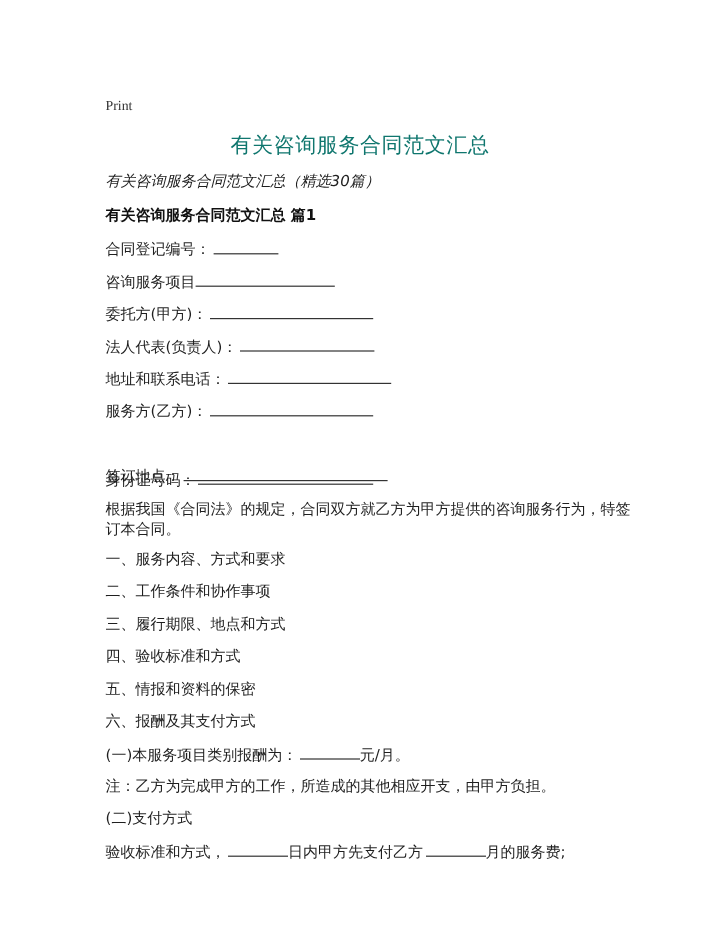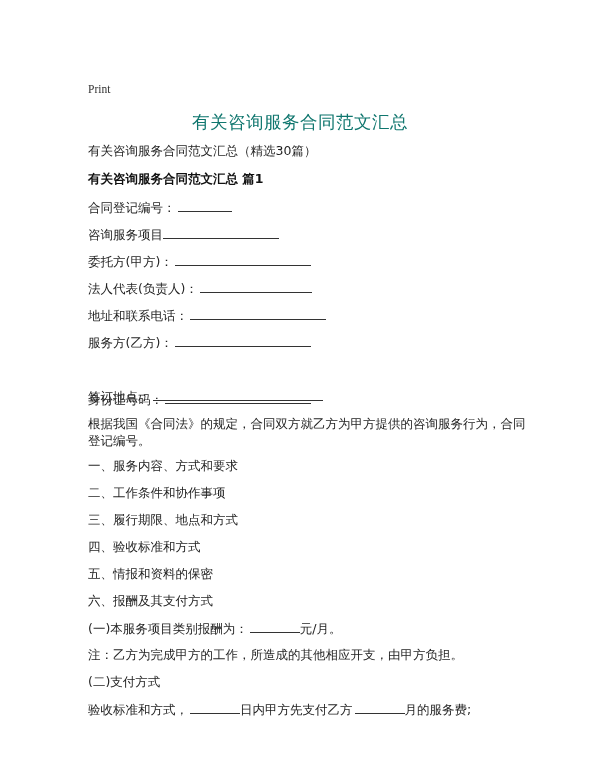--- a/index.html
+++ b/index.html
@@ -74,21 +74,21 @@
   </style>
 </head>
 <body>
 
 <div class="page">
 
   <div class="print-label">Print</div>
 
   <div class="doc-title">有关咨询服务合同范文汇总</div>
 
-  <div class="line" style="top:131px;">有关咨询服务合同范文汇总（精选30篇）</div>
+  <div class="line" style="top:131px;font-style:italic;">有关咨询服务合同范文汇总（精选30篇）</div>
 
   <div class="line section-heading" style="top:159px;">有关咨询服务合同范文汇总 篇1</div>
 
   <div class="line" style="top:187px;">
     <span>合同登记编号：</span><span class="blank" style="width:54px;"></span>
   </div>
 
   <div class="line" style="top:214px;">
     <span>咨询服务项目</span><span class="blank" style="width:116px;margin-left:0;"></span>
   </div>
@@ -110,21 +110,21 @@
   </div>
 
   <div class="line" style="top:349px;margin-top:30px;">
     <span>身份证号码：</span><span class="blank" style="width:146px;"></span>
   </div>
 
   <div class="line" style="top:376px;">
     <span>签订地点：</span><span class="blank" style="width:170px;"></span>
   </div>
 
-  <div class="para" style="top:403px;">根据我国《合同法》的规定，合同双方就乙方为甲方提供的咨询服务行为，合同登记编号。</div>
+  <div class="para" style="top:403px;">根据我国《合同法》的规定，合同双方就乙方为甲方提供的咨询服务行为，特签订本合同。</div>
 
   <div class="line" style="top:446px;">一、服务内容、方式和要求</div>
   <div class="line" style="top:473px;">二、工作条件和协作事项</div>
   <div class="line" style="top:500px;">三、履行期限、地点和方式</div>
   <div class="line" style="top:527px;">四、验收标准和方式</div>
   <div class="line" style="top:554px;">五、情报和资料的保密</div>
   <div class="line" style="top:581px;text-align:center;">六、报酬及其支付方式</div>
 
   <div class="line" style="top:608px;">
     <span>(一)本服务项目类别报酬为：</span><span class="blank" style="width:50px;"></span><span>元/月。</span>

